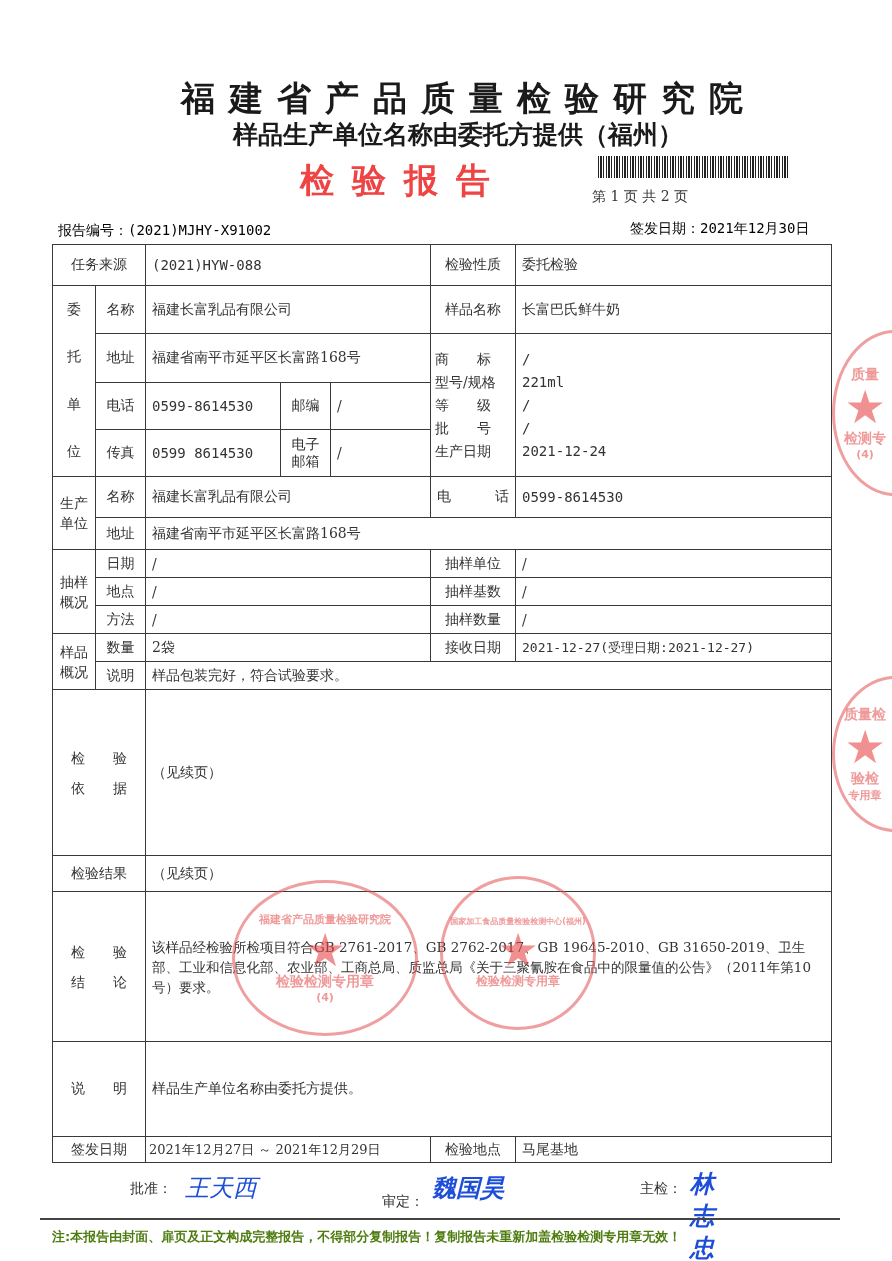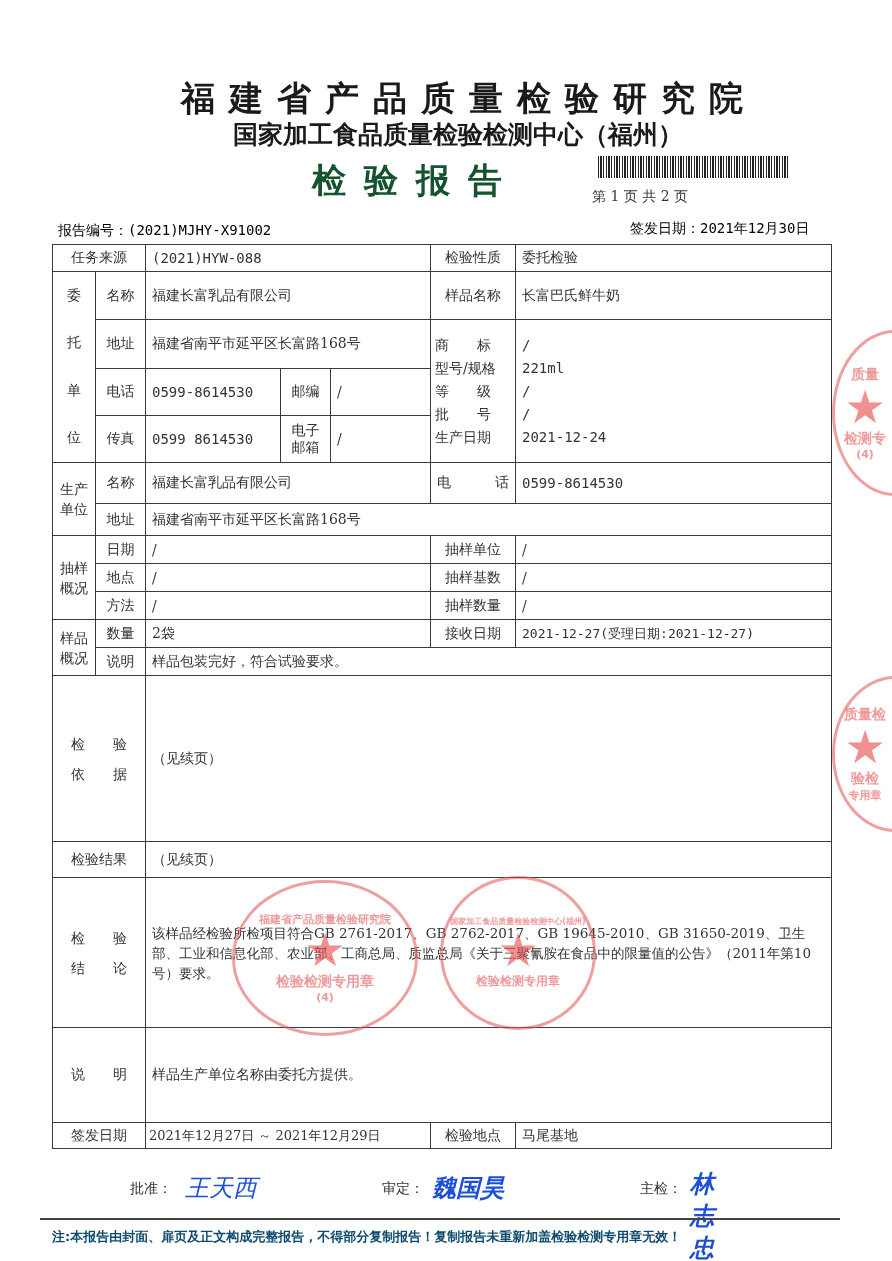--- a/index.html
+++ b/index.html
@@ -3,50 +3,50 @@
 <meta charset="utf-8">
 <style>
   html, body { margin:0; padding:0; background:#ffffff; }
   body { width:892px; height:1261px; position:relative; overflow:hidden;
          font-family:"DejaVu Serif","Liberation Serif", serif; color:#2a2a2a; }
   .abs { position:absolute; }
   .title1 { left:0; width:892px; top:76px; text-align:center; font-size:34px; font-weight:bold;
             letter-spacing:14px; font-family:"DejaVu Serif", serif; color:#1a1a1a; padding-left:46px; box-sizing:border-box; }
   .title2 { left:0; width:892px; top:118px; text-align:center; font-size:25px; font-weight:bold;
             font-family:"DejaVu Serif", serif; color:#1a1a1a; padding-left:24px; box-sizing:border-box; }
-  .title3 { left:312px; top:158px; font-size:34px; font-weight:bold; letter-spacing:18px;
-            font-family:"DejaVu Serif", serif; color:#14532d; }
+  .title3 { left:300px; top:158px; font-size:34px; font-weight:bold; letter-spacing:18px;
+            font-family:"DejaVu Serif", serif; color:#ef4444; }
   .barcode { left:598px; top:156px; width:190px; height:22px;
              background:repeating-linear-gradient(90deg,#222 0 1px,#fff 1px 2px,#222 2px 4px,#fff 4px 5px,#222 5px 6px,#fff 6px 8px); }
   .pageinfo { left:592px; top:188px; font-size:14px; color:#333; }
   .small { font-size:14px; font-family:"DejaVu Sans Mono","Liberation Mono", monospace; color:#000000; }
   table.report { position:absolute; left:52px; top:244px; width:779px; border-collapse:collapse;
                  table-layout:fixed; font-size:14px; }
   table.report td { border:1.5px solid #3a3a3a; padding:0 6px; vertical-align:middle; color:#333; }
   td.lbl { text-align:center; }
   td.lbl-just { text-align:justify; text-align-last:justify; }
   .mono { font-family:"DejaVu Sans Mono","Liberation Mono", monospace; }
   .vert { display:flex; flex-direction:column; align-items:center; justify-content:space-around; height:100%; }
   .kv-line { height:23px; line-height:23px; }
   .stamp { position:absolute; border:3px solid rgba(226,80,80,0.55); border-radius:50%;
            color:rgba(226,70,70,0.55); display:flex; align-items:center; justify-content:center;
            flex-direction:column; font-family:"DejaVu Sans", sans-serif; pointer-events:none; }
   .star { font-size:46px; line-height:46px; color:rgba(232,70,70,0.6); }
   .stamp-text { font-size:14px; font-weight:bold; }
   .sig-row { position:absolute; top:1172px; left:0; width:724px; height:40px; font-size:14px; color:#333; }
   .sig { position:absolute; font-family:"DejaVu Serif", serif; font-style:italic; font-size:24px; color:#1d4ed8; }
   .hr { position:absolute; left:40px; width:800px; top:1218px; height:2px; background:#444; }
-  .note { position:absolute; left:52px; top:1228px; font-size:13px; font-weight:bold; color:#0c4a6e;
+  .note { position:absolute; left:52px; top:1228px; font-size:13px; font-weight:bold; color:#4d7c0f;
           font-family:"DejaVu Sans", sans-serif; }
 </style>
 </head>
 <body>
 
 <div class="abs title1">福建省产品质量检验研究院</div>
-<div class="abs title2">国家加工食品质量检验检测中心（福州）</div>
+<div class="abs title2">样品生产单位名称由委托方提供（福州）</div>
 <div class="abs title3">检验报告</div>
 <div class="abs barcode"></div>
 <div class="abs pageinfo">第 1 页  共 2 页</div>
 
 <div class="abs small" style="left:58px; top:222px;">
   <span>报告编号：</span><span>(2021)MJHY-X91002</span>
 </div>
 <div class="abs small" style="left:592px; top:220px;margin-left:38px;">
   <span>签发日期：</span><span>2021年12月30日</span>
 </div>
@@ -56,21 +56,21 @@
     <col style="width:43px">
     <col style="width:50px">
     <col style="width:135px">
     <col style="width:50px">
     <col style="width:100px">
     <col style="width:85px">
     <col style="width:316px">
   </colgroup>
 
   <tbody>
-      <tr style="height:27px">
+      <tr style="height:41px">
     <td colspan="2" class="lbl">任务来源</td>
     <td colspan="3" class="mono">(2021)HYW-088</td>
     <td class="lbl">检验性质</td>
     <td>委托检验</td>
   </tr>
 
   <tr style="height:48px">
     <td rowspan="4" class="lbl">
       <div class="vert" style="height:190px">
         <span>委</span>
@@ -214,20 +214,20 @@
 <div class="stamp" style="left:832px; top:676px; width:120px; height:150px;">
   <div class="stamp-text" style="margin-right:60px">质量检</div>
   <div class="star" style="margin-right:60px">★</div>
   <div class="stamp-text" style="margin-right:60px">验检</div>
   <div class="stamp-text" style="margin-right:60px; font-size:11px">专用章</div>
 </div>
 
 <div class="sig-row">
   <span class="abs" style="left:130px; top:8px;">批准：</span>
   <span class="sig" style="left:185px; top:0px;">王天西</span>
-  <span class="abs" style="left:382px; top:8px;">审定：</span>
+  <span class="abs" style="left:382px; top:21px;">审定：</span>
   <span class="sig" style="left:432px; top:0px; font-weight:bold;">魏国昊</span>
   <span class="abs" style="left:640px; top:8px;">主检：</span>
   <span class="sig" style="left:690px; top:-4px; font-weight:bold;">林志忠</span>
 </div>
 
 <div class="hr"></div>
 <div class="note">注:本报告由封面、扉页及正文构成完整报告，不得部分复制报告！复制报告未重新加盖检验检测专用章无效！</div>
 
 </body></html>

